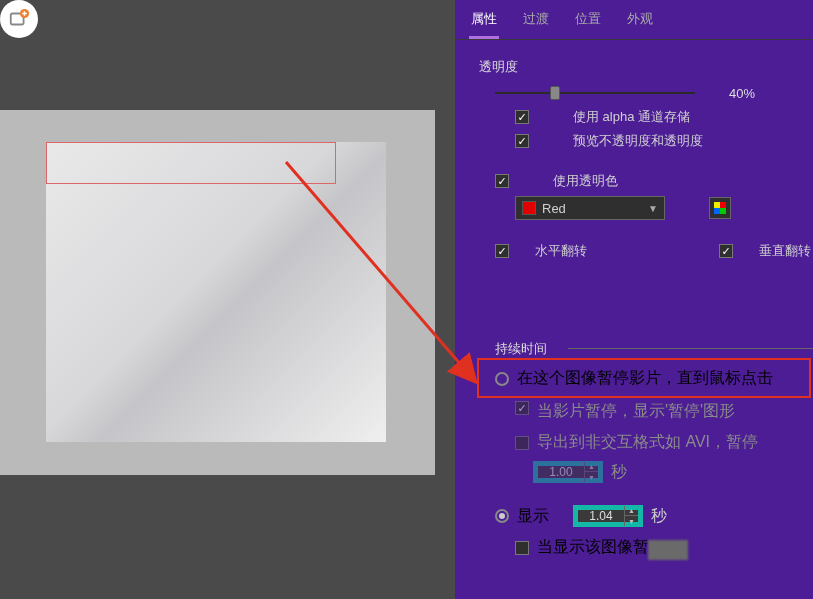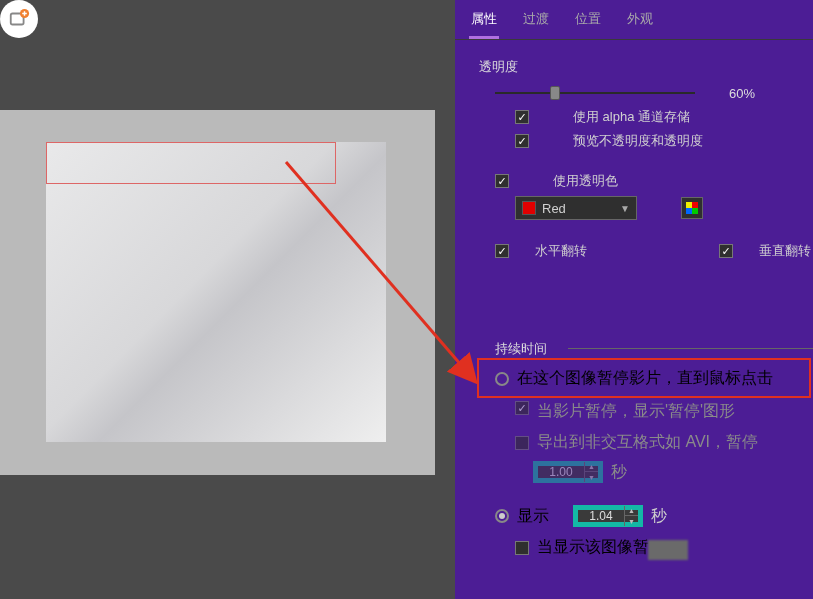--- a/index.html
+++ b/index.html
@@ -25,21 +25,21 @@
   .slider { position: relative; width: 200px; height: 18px; }
   .slider-track { position:absolute; top:8px; left:0; right:0; height:2px; background:#2a2a2a; }
   .slider-thumb { position:absolute; top:2px; width:10px; height:14px; background:#888; border:1px solid #555; border-radius:2px; }
   .slider-val { margin-left: 34px; color:#ddd; }
   
   .chk { width:14px; height:14px; border:1px solid #777; background:#2f2f2f; margin-right:8px; display:flex; align-items:center; justify-content:center; cursor:pointer; }
   .chk.checked::after { content:"✓"; color:#fff; font-size:11px; line-height:1; }
   .chk.disabled { opacity:.55; cursor:default; }
   .lbl.disabled { color:#8a8a8a; }
   
-  .dd { display:flex; align-items:center; width:122px; height:24px; background:#2f2f2f; border:1px solid #666; padding:0 6px; cursor:pointer; }
+  .dd { display:flex; align-items:center; width:150px; height:24px; background:#2f2f2f; border:1px solid #666; padding:0 6px; cursor:pointer; }
   .swatch { width:14px; height:14px; background:#e00000; border:1px solid #555; margin-right:6px; }
   .dd-caret { margin-left:auto; color:#aaa; font-size:10px; }
   .color-btn { width:22px; height:22px; margin-left:8px; background:#2f2f2f; border:1px solid #666; display:flex; align-items:center; justify-content:center; cursor:pointer; }
   .color-grid { width:12px; height:12px; background: conic-gradient(#e00 0 25%, #0c0 0 50%, #06f 0 75%, #ee0 0 100%); }
   
   .radio { width:14px; height:14px; border:2px solid #888; border-radius:50%; margin-right:8px; display:flex; align-items:center; justify-content:center; cursor:pointer; }
   .radio.checked::after { content:""; width:6px; height:6px; border-radius:50%; background:#ccc; }
   
   .spin { display:flex; align-items:center; height:22px; background:#3a3a3a; border:5px solid #14b8a6; }
   .spin input { width:46px; height:20px; background:transparent; border:0; color:#ddd; text-align:center; font-size:12px; outline:none; }
@@ -81,21 +81,21 @@
     <div class="tab">位置</div>
     <div class="tab">外观</div>
   </div>
 
   <div class="section-title">透明度</div>
   <div class="slider-row">
     <div class="slider">
       <div class="slider-track"></div>
       <div class="slider-thumb" id="op-thumb" style="left: 55.1px;"></div>
     </div>
-    <span class="slider-val">60%</span>
+    <span class="slider-val">40%</span>
   </div>
   <div class="row indent2">
     <span class="chk checked"></span>
     <span class="lbl">使用 alpha 通道存储</span>
   </div>
   <div class="row indent2">
     <span class="chk checked"></span>
     <span class="lbl">预览不透明度和透明度</span>
   </div>
 

